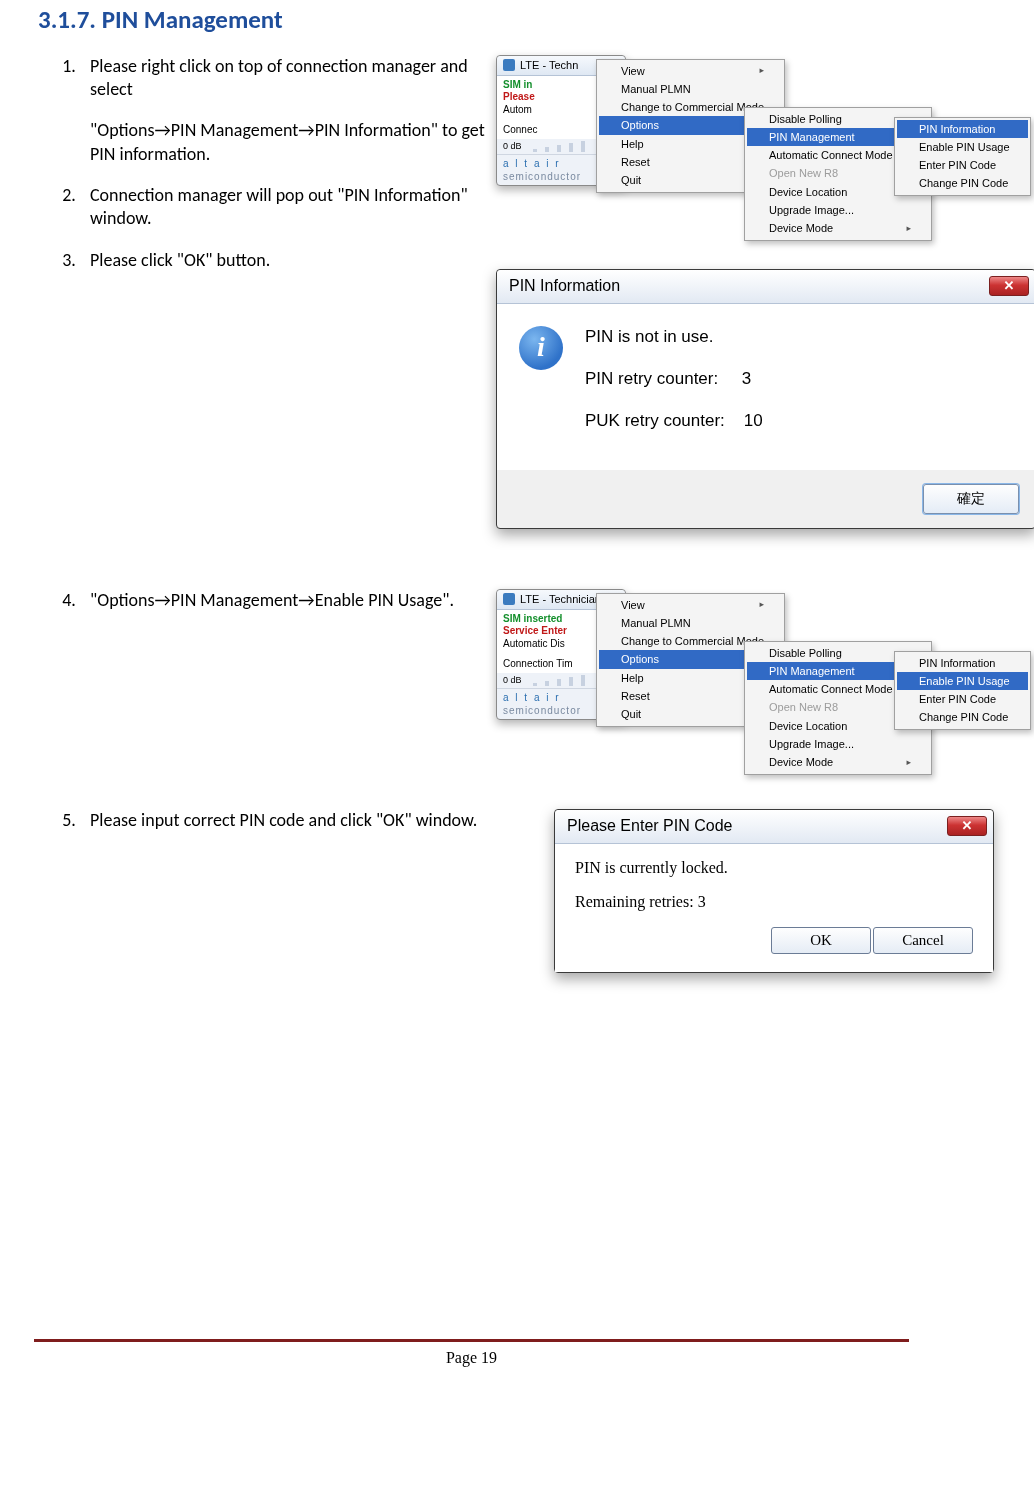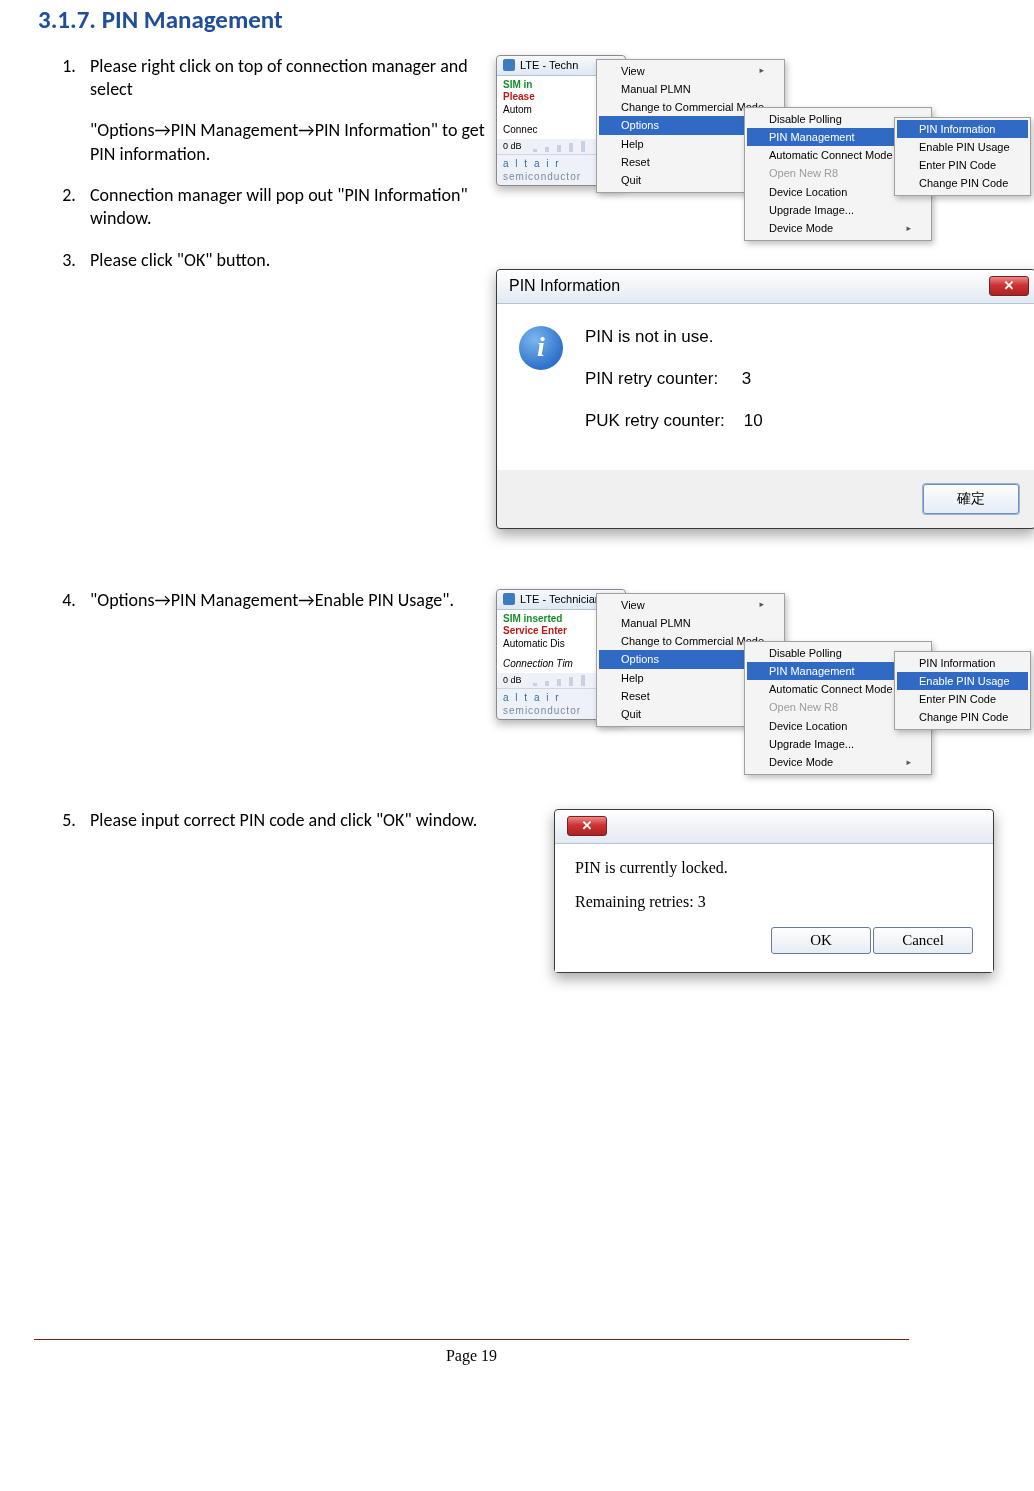--- a/index.html
+++ b/index.html
@@ -244,21 +244,21 @@
     padding:4px 14px;
     font-size:15px;
     border:1px solid #6b7c96;
     border-radius:3px;
     background:linear-gradient(#fefefe,#e5ecf5);
     cursor:pointer;
     font-family:"Times New Roman",serif;
   }
 
   .page-footer{
-    border-top:1px solid #7f1d1d;
+    border-top:3px solid #7f1d1d;
     margin-top:240px;
     padding-top:6px;
     text-align:center;
     font-family:"Times New Roman",serif;
     font-size:16px;
   }
 </style>
 </head>
 <body>
 
@@ -375,21 +375,21 @@
           <div class="win-frame" style="left: 0px; top: 0px; width: 130px;">
             <div class="win-titlebar">
               <div class="win-icon"></div>
               <span class="title-text">LTE - Technician P</span>
             </div>
             <div class="status-block">
               <div class="st-green">SIM inserted</div>
               <div class="st-red">Service Enter</div>
               <div>Automatic Dis</div>
             </div>
-            <div class="status-block" style="padding-top:6px;font-style:italic;">Connection Tim</div>
+            <div class="status-block" style="padding-top:6px;">Connection Tim</div>
             <div class="signal-row">
               <span class="db-label">0 dB</span>
               <span class="bar"></span>
               <span class="bar b2"></span>
               <span class="bar b3"></span>
               <span class="bar b4"></span>
               <span class="bar b5"></span>
             </div>
             <div class="bottom-section">
               <div class="logo">a l t a i r</div>
@@ -426,20 +426,21 @@
 
   <div class="content-row" style="margin-top:10px;">
     <ol class="steps" start="5">
       <li>
         <p>Please input correct PIN code and click "OK" window.</p>
       </li>
     </ol>
     <div class="dlg4-wrap">
       <div class="dlg4">
         <div class="dlg-title">
+          <span class="t-text">Please Enter PIN Code</span>
           <span class="close-glyph">✕</span>
         </div>
         <div class="dlg-body4">
           <p>PIN is currently locked.</p>
           <p>Remaining retries: 3</p>
           <div class="btnrow">
             <button class="classic-btn">OK</button>
             <button class="classic-btn">Cancel</button>
           </div>
         </div>

